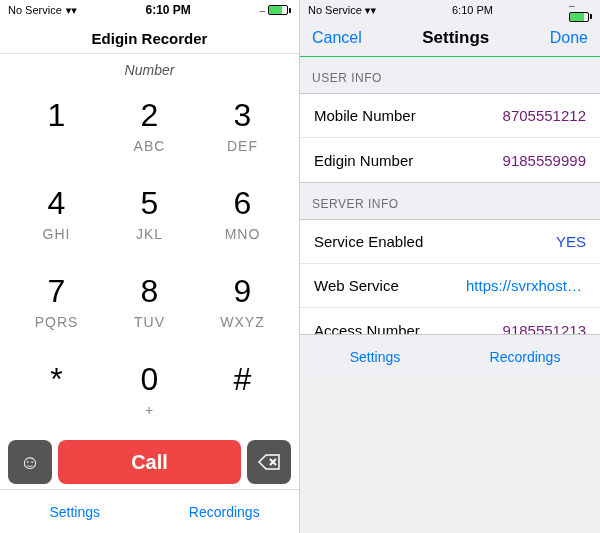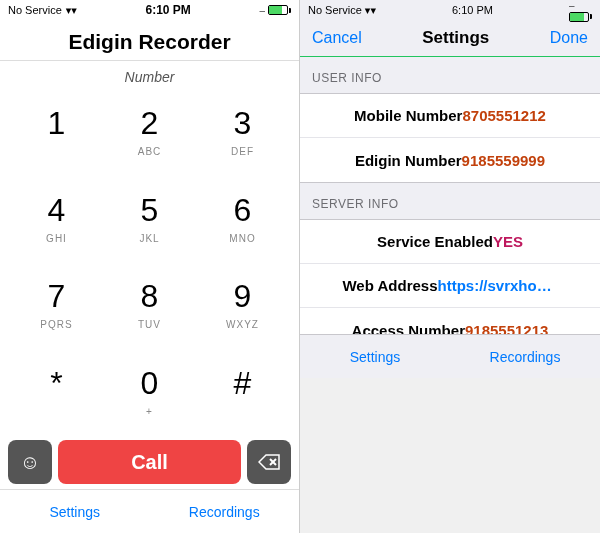--- a/index.html
+++ b/index.html
@@ -31,21 +31,21 @@
       color: #000;
       height: 20px;
       background: #fff;
     }
     .status-bar-left .left-status { display: flex; align-items: center; gap: 4px; }
     .status-bar-left .center-time { font-size: 12px; font-weight: 600; }
     .status-bar-left .right-icons { display: flex; align-items: center; gap: 3px; }
 
     .app-title {
       text-align: center;
-      font-size: 21px;
+      font-size: 15px;
       font-weight: 600;
       padding: 10px 0 6px;
       border-bottom: 1px solid #ddd;
     }
 
     .number-label {
       text-align: center;
       font-size: 14px;
       color: #555;
       padding: 8px 0 4px;
@@ -69,21 +69,21 @@
       cursor: pointer;
       padding: 6px 0;
     }
     .dial-key .main-digit {
       font-size: 32px;
       font-weight: 300;
       color: #000;
       line-height: 1;
     }
     .dial-key .sub-letters {
-      font-size: 10px;
+      font-size: 14px;
       color: #888;
       letter-spacing: 1px;
       margin-top: 7px;
     }
 
     .call-bar {
       display: flex;
       align-items: center;
       height: 54px;
       padding: 6px 8px;
@@ -200,46 +200,45 @@
     .settings-group {
       background: #fff;
       border-top: 1px solid #c8c7cc;
       border-bottom: 1px solid #c8c7cc;
       margin-bottom: 0;
     }
 
     .settings-row {
       display: flex;
       align-items: center;
-      justify-content: center;
+      justify-content: space-between;
       padding: 12px 14px;
       border-bottom: 1px solid #e5e5ea;
       min-height: 44px;
-      font-weight: bold;
     }
     .settings-row:last-child {
       border-bottom: none;
     }
     .row-label {
       font-size: 15px;
       color: #000;
     }
     .row-value {
       font-size: 15px;
-      color: #c2410c;
+      color: #701a75;
     }
     .row-value.link {
       color: #007aff;
       max-width: 120px;
       overflow: hidden;
       text-overflow: ellipsis;
       white-space: nowrap;
     }
     .row-value.yes-text {
-      color: #be185d;
+      color: #1d4ed8;
     }
 
     
     .toggle-switch {
       width: 51px;
       height: 31px;
       background: #4cd964;
       border-radius: 16px;
       position: relative;
       cursor: pointer;
@@ -451,21 +450,21 @@
       </div>
     </div>
 
     <div class="section-header">SERVER INFO</div>
     <div class="settings-group">
       <div class="settings-row">
         <span class="row-label">Service Enabled</span>
         <span class="row-value yes-text">YES</span>
       </div>
       <div class="settings-row">
-        <span class="row-label">Web Address</span>
+        <span class="row-label">Web Service</span>
         <span class="row-value link">https://svrxhosted.ed...</span>
       </div>
       <div class="settings-row">
         <span class="row-label">Access Number</span>
         <span class="row-value">9185551213</span>
       </div>
     </div>
 
     <div style="height: 30px;"></div>
     <div style="background:#fff; border-top:1px solid #c8c7cc; border-bottom:1px solid #c8c7cc; height:44px;"></div>

